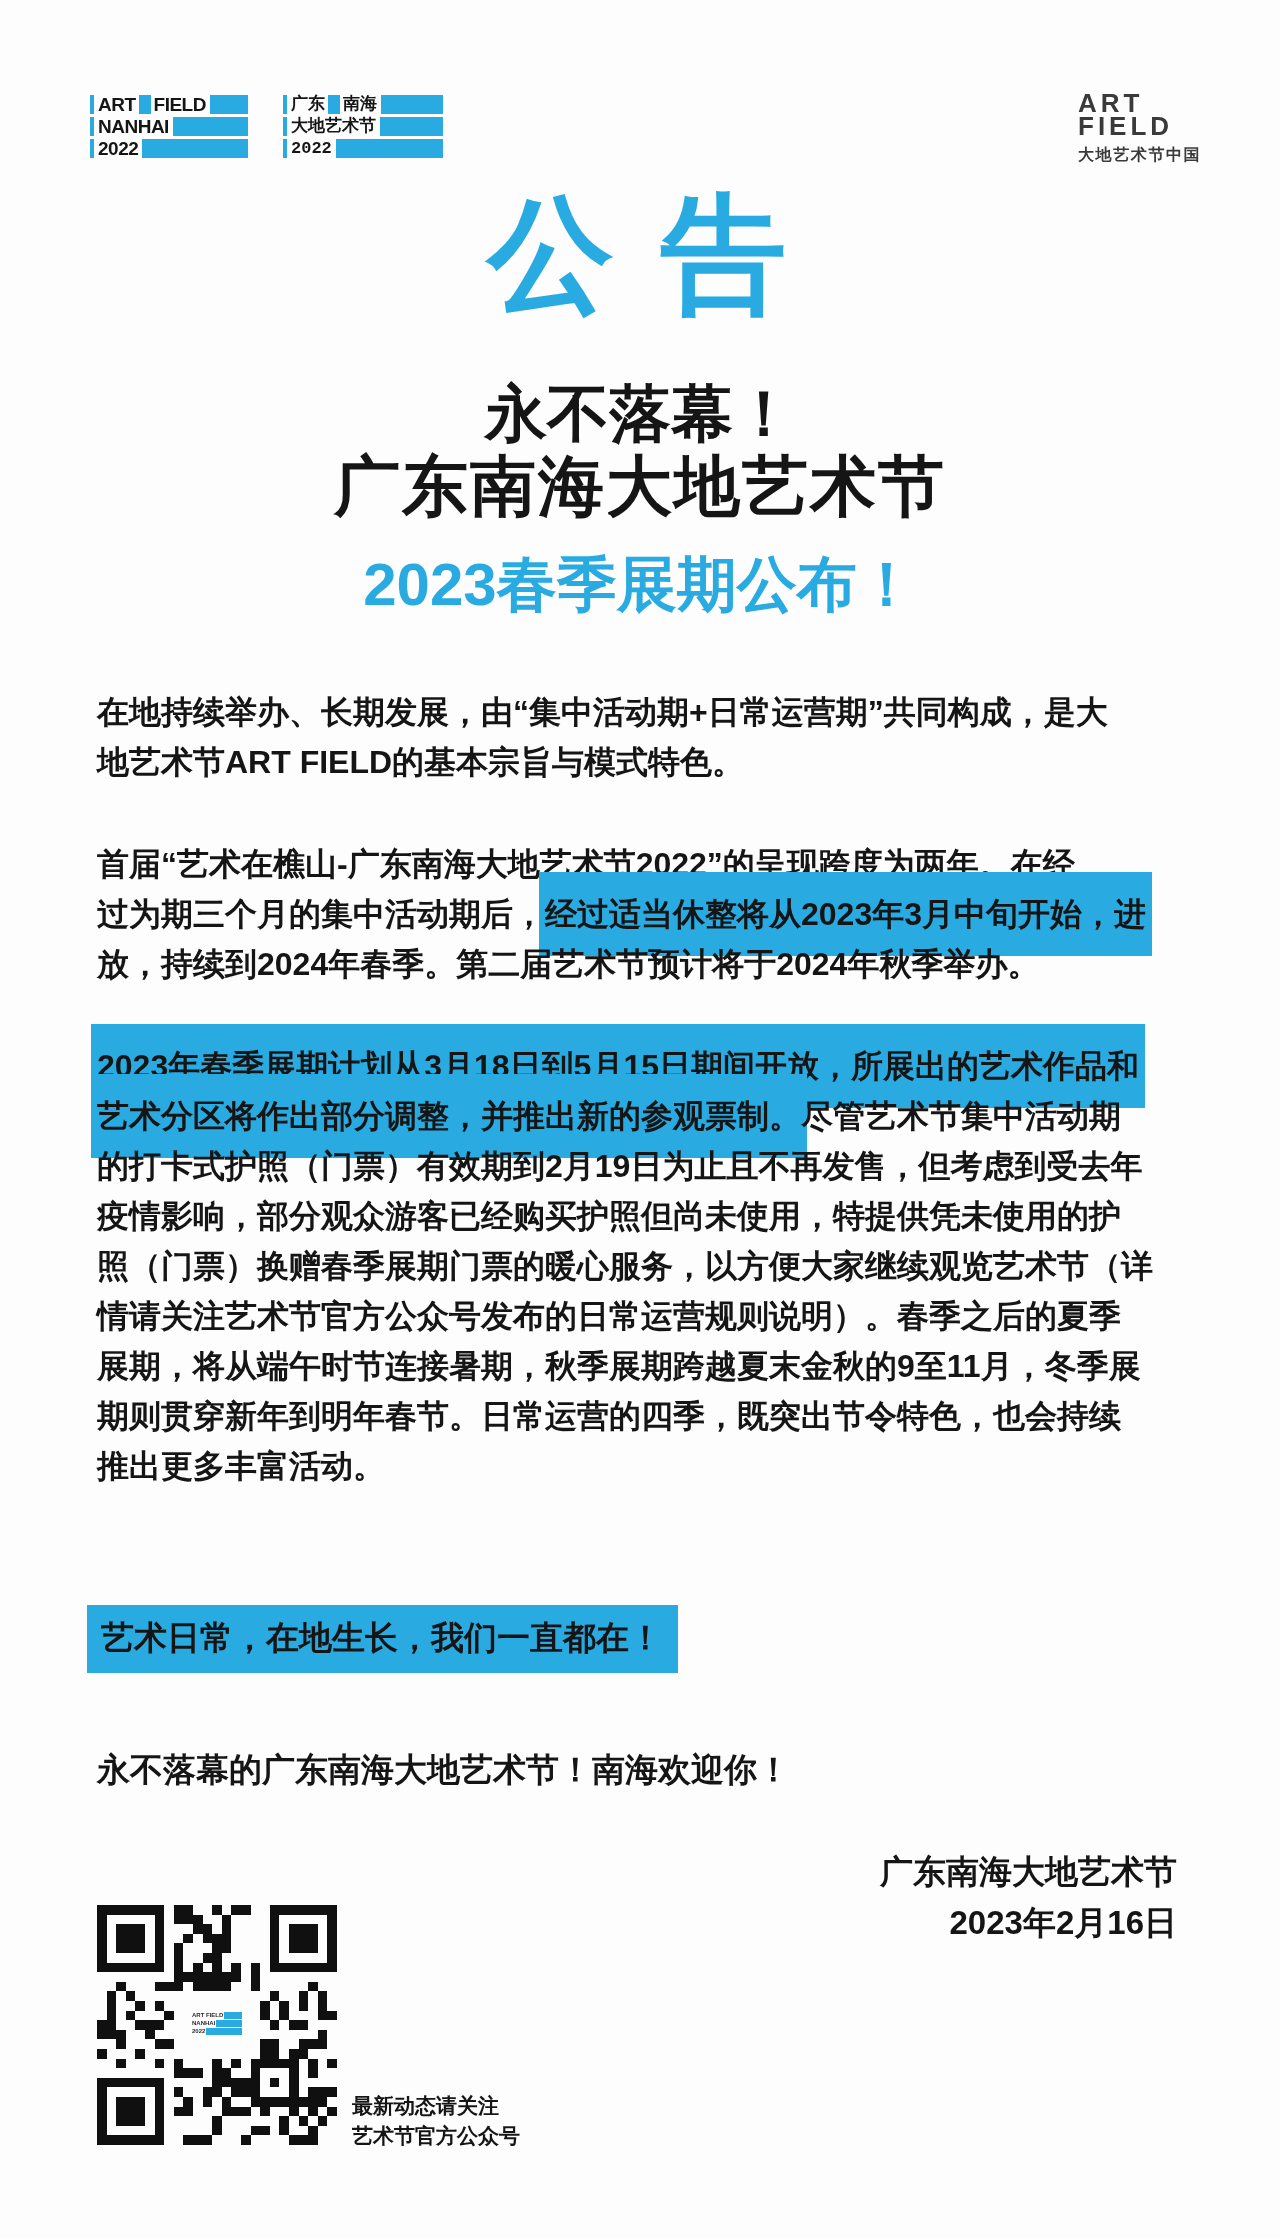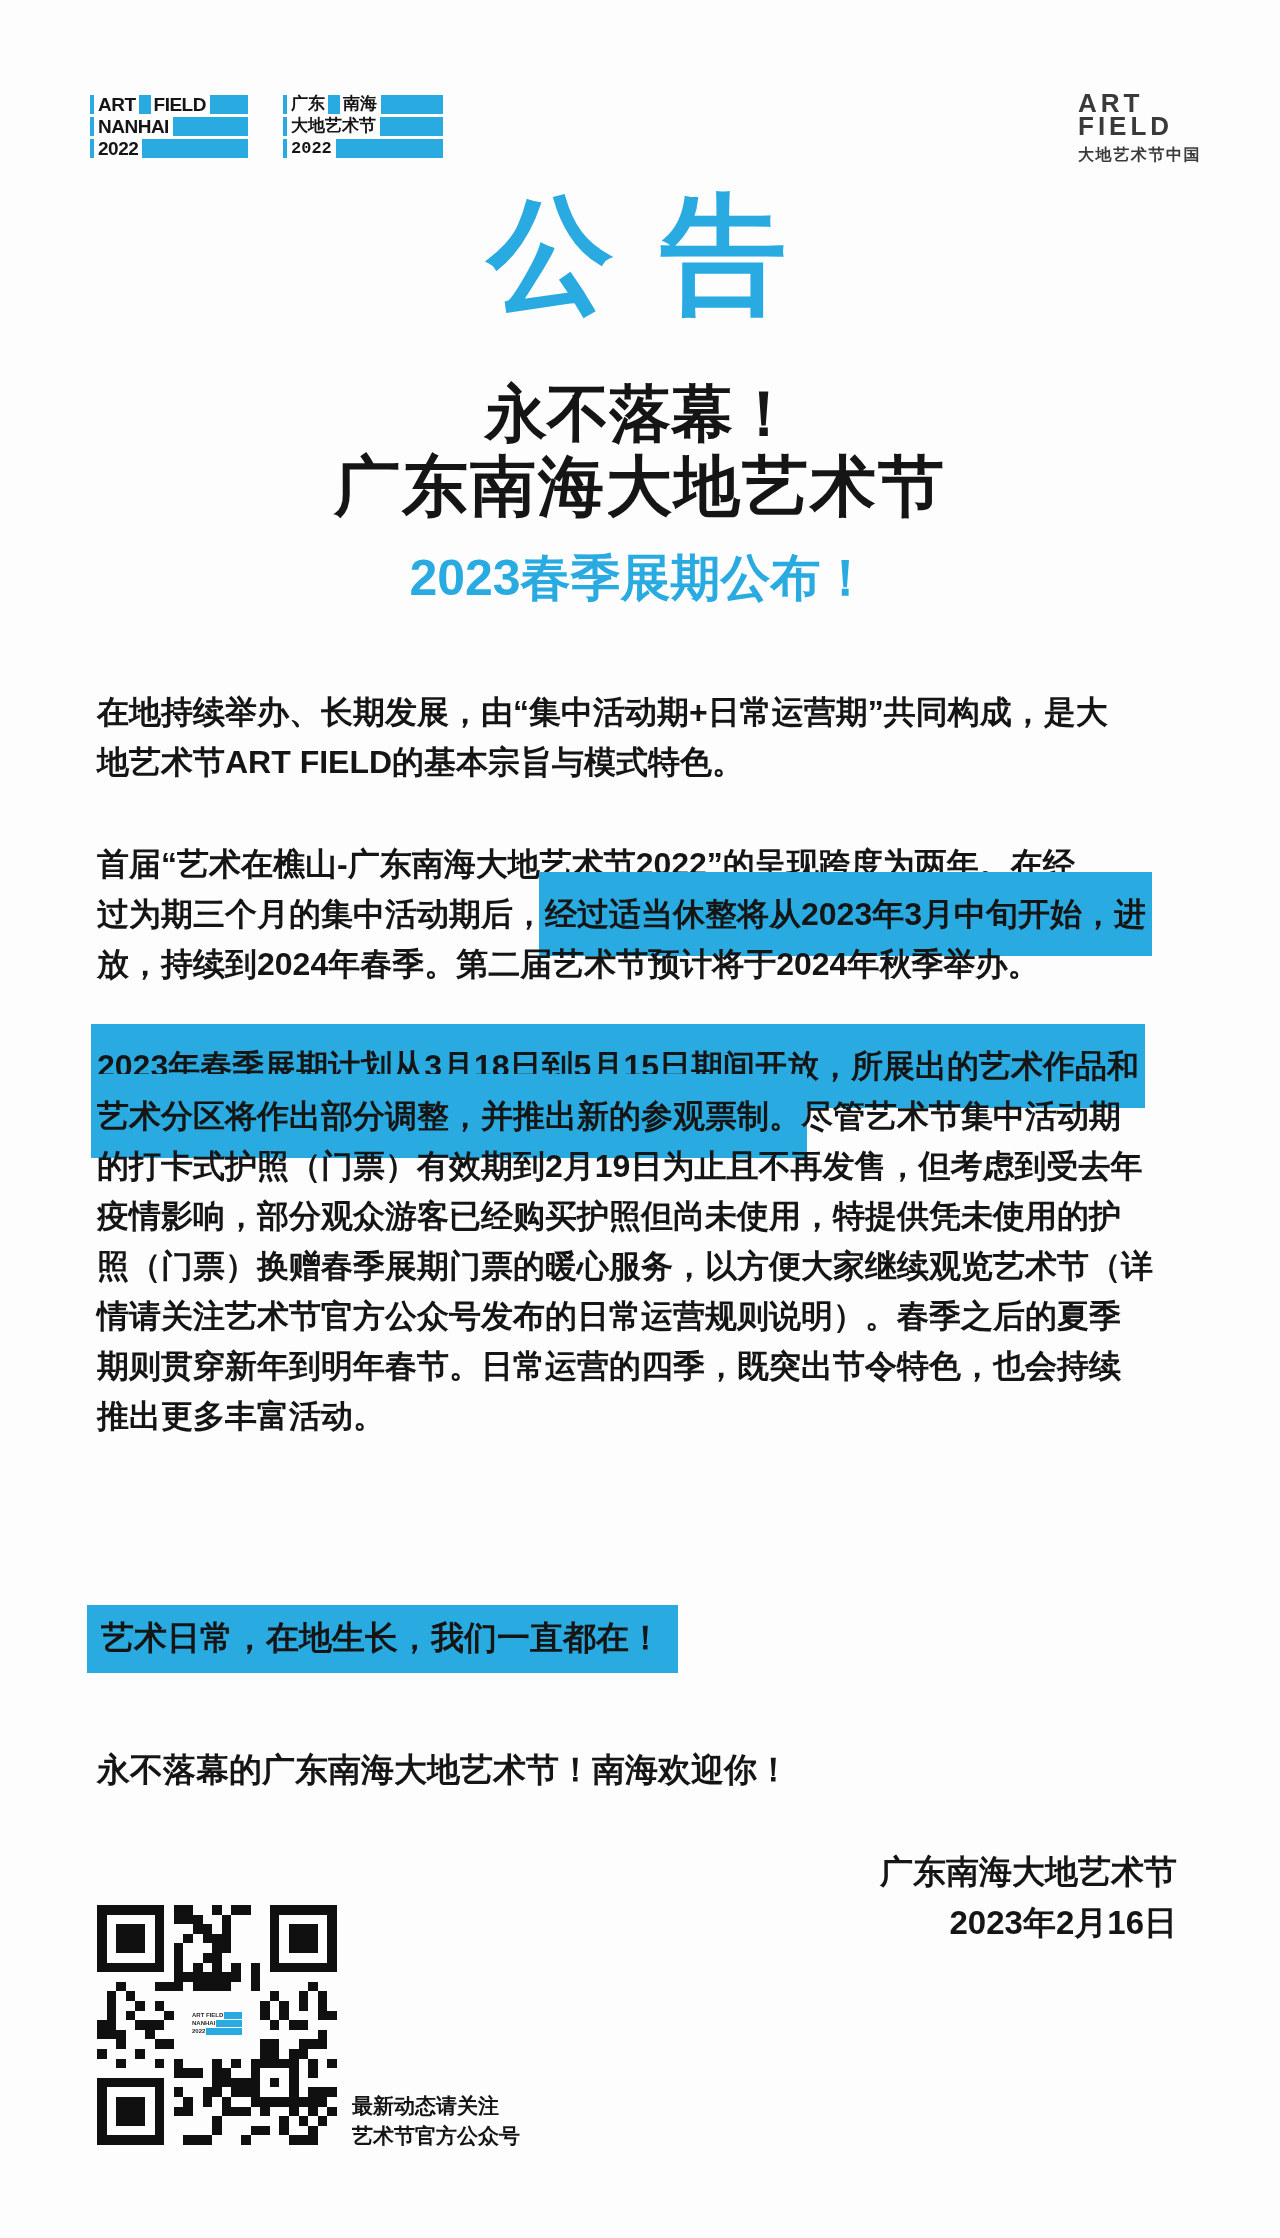--- a/index.html
+++ b/index.html
@@ -23,21 +23,21 @@
   .rl{font-size:26px; font-weight:800; letter-spacing:4px; line-height:23px;}
   .rl3{font-size:16px; font-weight:800; letter-spacing:1.6px; margin-top:7px;}
   
   .h-notice{position:absolute; top:190px; left:0; width:100%; text-align:center;
     font-size:126px; line-height:130px; font-weight:900; color:var(--accent); letter-spacing:6px; margin:0;}
   .h-sub1{position:absolute; top:372px; left:0; width:100%; text-align:center;
     font-size:62px; font-weight:900; margin:0;}
   .h-fest{position:absolute; top:442px; left:0; width:100%; text-align:center;
     font-size:66px; font-weight:900; letter-spacing:2px; margin:0;}
   .h-sub2{position:absolute; top:545px; left:0; width:100%; text-align:center;
-    font-size:50px; font-weight:900; color:var(--accent); margin:0;}
+    font-size:60px; font-weight:900; color:var(--accent); margin:0;}
   
   .body-text{position:absolute; top:687px; left:97px; width:1092px;
     font-size:32px; font-weight:700;}
   .para + .para{margin-top:52px;}
   .bline{line-height:50px; white-space:nowrap;}
   .hl{background:var(--accent); padding:24px 6px; margin:0 -6px;}
   
   .slogan{position:absolute; top:1605px; left:87px;}
   .slogan .bar{display:inline-block; background:var(--accent); font-size:33px; font-weight:700;
     padding:11px 16px 12px 14px;}
@@ -123,20 +123,21 @@
         <div class="bline"><span>过为期三个月的集中活动期后，</span><span class="hl">经过适当休整将从2023年3月中旬开始，进</span></div>
         <div class="bline"><span>放，持续到2024年春季。第二届艺术节预计将于2024年秋季举办。</span></div>
       </div>
       <div class="para">
         <div class="bline"><span class="hl">2023年春季展期计划从3月18日到5月15日期间开放，所展出的艺术作品和</span></div>
         <div class="bline"><span class="hl">艺术分区将作出部分调整，并推出新的参观票制。</span><span>尽管艺术节集中活动期</span></div>
         <div class="bline"><span>的打卡式护照（门票）有效期到2月19日为止且不再发售，但考虑到受去年</span></div>
         <div class="bline"><span>疫情影响，部分观众游客已经购买护照但尚未使用，特提供凭未使用的护</span></div>
         <div class="bline"><span>照（门票）换赠春季展期门票的暖心服务，以方便大家继续观览艺术节（详</span></div>
         <div class="bline"><span>情请关注艺术节官方公众号发布的日常运营规则说明）。春季之后的夏季</span></div>
+        <div class="bline"><span>展期，将从端午时节连接暑期，秋季展期跨越夏末金秋的9至11月，冬季展</span></div>
         <div class="bline"><span>期则贯穿新年到明年春节。日常运营的四季，既突出节令特色，也会持续</span></div>
         <div class="bline"><span>推出更多丰富活动。</span></div>
       </div>
     </section>
 
   <div class="slogan">
     <span class="bar">艺术日常，在地生长，我们一直都在！</span>
   </div>
 
   <p class="closing">永不落幕的广东南海大地艺术节！南海欢迎你！</p>

